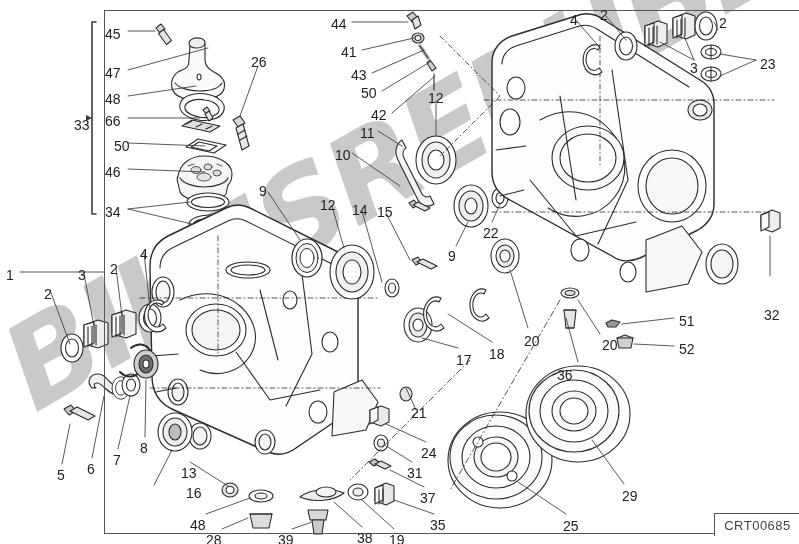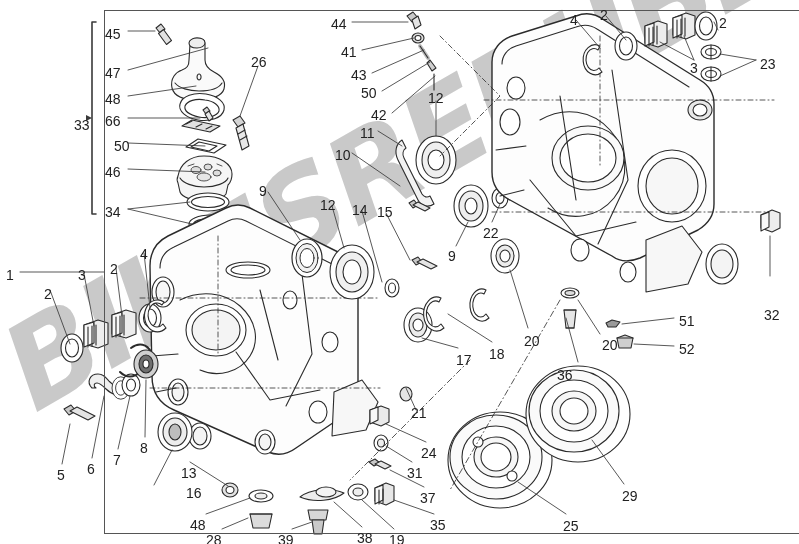--- a/index.html
+++ b/index.html
@@ -438,20 +438,23 @@
         <path d="M96 22 L92 22 L92 214 L96 214"></path>
       </g>
       <path d="M92 118 L86 115 L86 121 Z" fill="#3a3a3a" stroke="none"></path>
     </g>
   </svg>
 
   <div class="frame-left"></div>
   <div class="frame-top"></div>
   <div class="frame-bottom"></div>
 
+  <div class="code-box">
+    <span>CRT00685</span>
+  </div>
 
   <div id="callouts">
       <div class="num" style="left: 6px; top: 268px;">1</div>
       <div class="num" style="left: 105px; top: 27px;">45</div>
       <div class="num" style="left: 105px; top: 66px;">47</div>
       <div class="num" style="left: 105px; top: 92px;">48</div>
       <div class="num" style="left: 105px; top: 114px;">66</div>
       <div class="num" style="left: 114px; top: 139px;">50</div>
       <div class="num" style="left: 105px; top: 165px;">46</div>
       <div class="num" style="left: 74px; top: 118px;">33</div>

